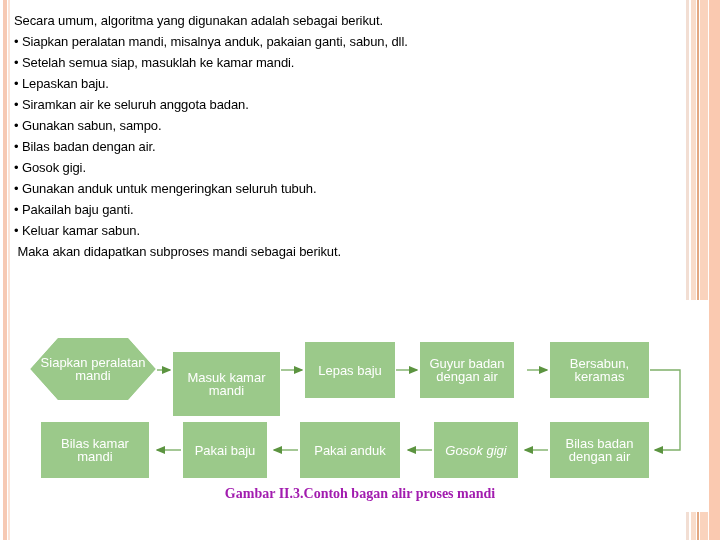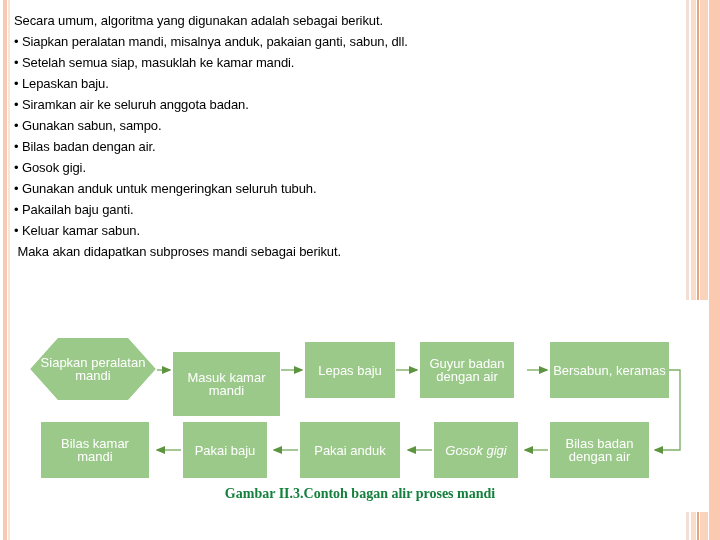--- a/index.html
+++ b/index.html
@@ -101,21 +101,21 @@
 
   #figure-caption {
     position: absolute;
     left: 0;
     top: 186px;
     width: 720px;
     text-align: center;
     font-family: "Liberation Serif", serif;
     font-size: 14px;
     font-weight: bold;
-    color: #15803d;
+    color: #a21caf;
   }
 </style>
 </head>
 <body>
 
 <div class="edge-stripe" id="stripe-left-outer"></div>
 <div class="edge-stripe" id="stripe-left-inner"></div>
 <div class="edge-stripe" id="stripe-r1"></div>
 <div class="edge-stripe" id="stripe-r2"></div>
 <div class="edge-stripe" id="stripe-r3"></div>
@@ -174,21 +174,21 @@
       </div>
       <div class="node" style="left: 173px; top: 52px; width: 107px; height: 64px;">
         <span>Masuk kamar mandi</span>
       </div>
       <div class="node" style="left: 305px; top: 42px; width: 90px; height: 56px;">
         <span>Lepas baju</span>
       </div>
       <div class="node" style="left: 420px; top: 42px; width: 94px; height: 56px;">
         <span>Guyur badan dengan air</span>
       </div>
-      <div class="node" style="left: 550px; top: 42px; width: 119px; height: 56px;">
+      <div class="node" style="left: 550px; top: 42px; width: 99px; height: 56px;">
         <span>Bersabun, keramas</span>
       </div>
       <div class="node" style="left: 550px; top: 122px; width: 99px; height: 56px;">
         <span>Bilas badan dengan air</span>
       </div>
       <div class="node" style="left: 434px; top: 122px; width: 84px; height: 56px; font-style: italic;">
         <span>Gosok gigi</span>
       </div>
       <div class="node" style="left: 300px; top: 122px; width: 100px; height: 56px;">
         <span>Pakai anduk</span>

